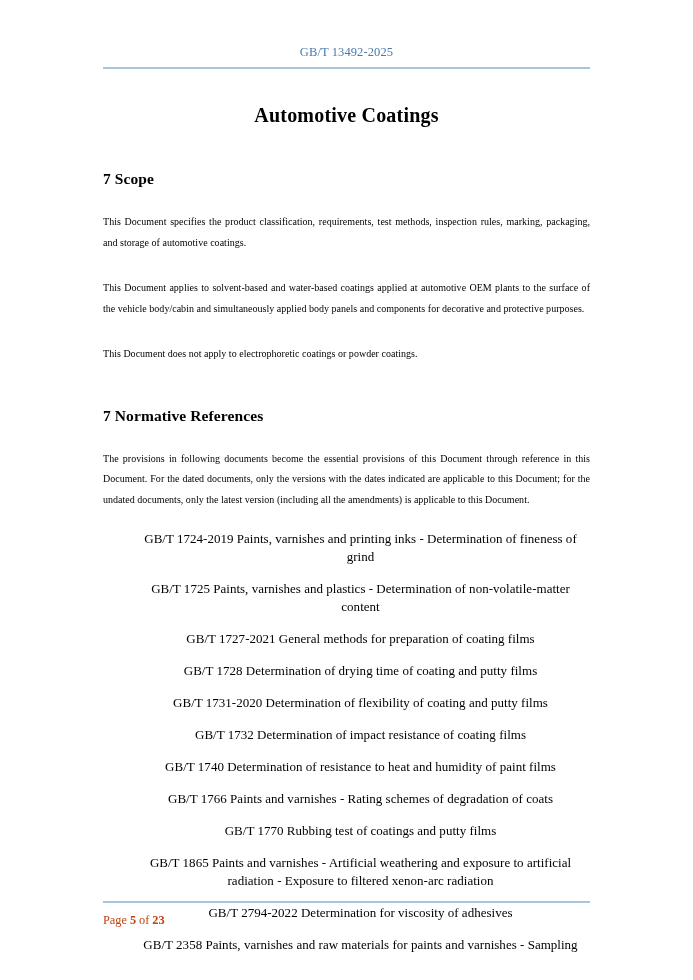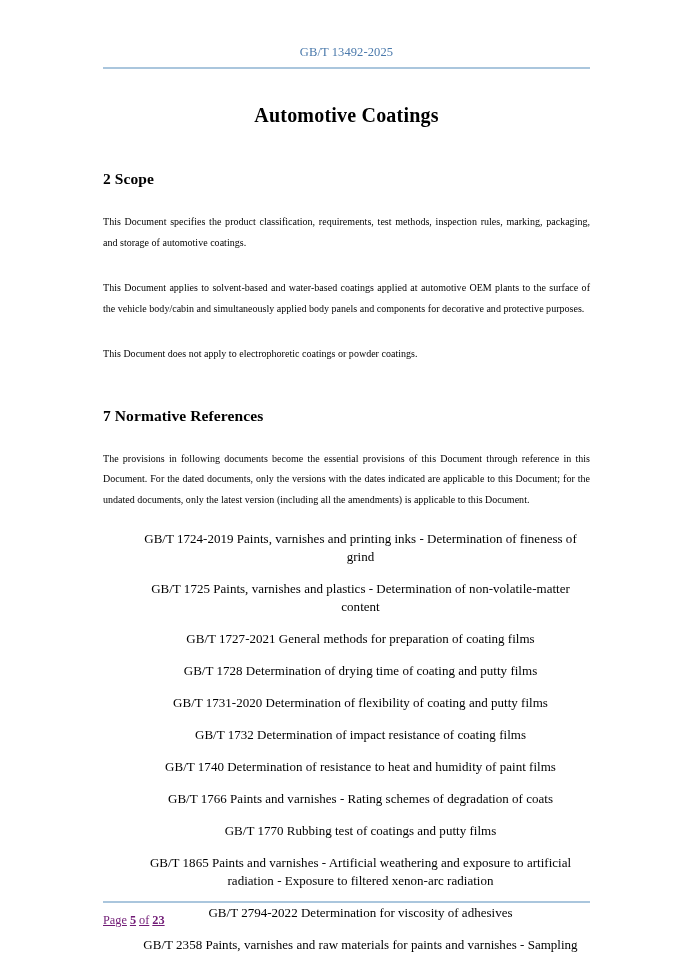--- a/index.html
+++ b/index.html
@@ -131,43 +131,42 @@
   }
   .arrow-glyph {
     font-family: "DejaVu Sans", sans-serif;
     font-size: 11.5px;
     display: inline-block;
     transform: translateY(-0.5px);
     padding: 0 2px;
   }
   .footer-right {
     white-space: nowrap;
-    color: #701a75;
-    text-decoration: underline;
+    color: #c2410c;
   }
   .footer-right .num {
     font-weight: bold;
     padding: 0 3px;
   }
 </style>
 </head>
 <body>
 
 <div class="page">
 
   <div class="page-header">
     <div class="header-std-number">GB/T 13492-2025</div>
     <div class="header-rule"></div>
   </div>
 
   <div class="doc-body">
 
     <h1 class="doc-title">Automotive Coatings</h1>
 
-    <h2 class="section-heading sec1">2 Scope</h2>
+    <h2 class="section-heading sec1">7 Scope</h2>
 
     <p class="para first-after-heading">This Document specifies the product classification, requirements, test methods, inspection rules, marking, packaging, and storage of automotive coatings.</p>
 
     <p class="para spaced">This Document applies to solvent-based and water-based coatings applied at automotive OEM plants to the surface of the vehicle body/cabin and simultaneously applied body panels and components for decorative and protective purposes.</p>
 
     <p class="para spaced left">This Document does not apply to electrophoretic coatings or powder coatings.</p>
 
     <h2 class="section-heading sec2">7 Normative References</h2>
 
     <p class="para first-after-heading">The provisions in following documents become the essential provisions of this Document through reference in this Document. For the dated documents, only the versions with the dates indicated are applicable to this Document; for the undated documents, only the latest version (including all the amendments) is applicable to this Document.</p>

